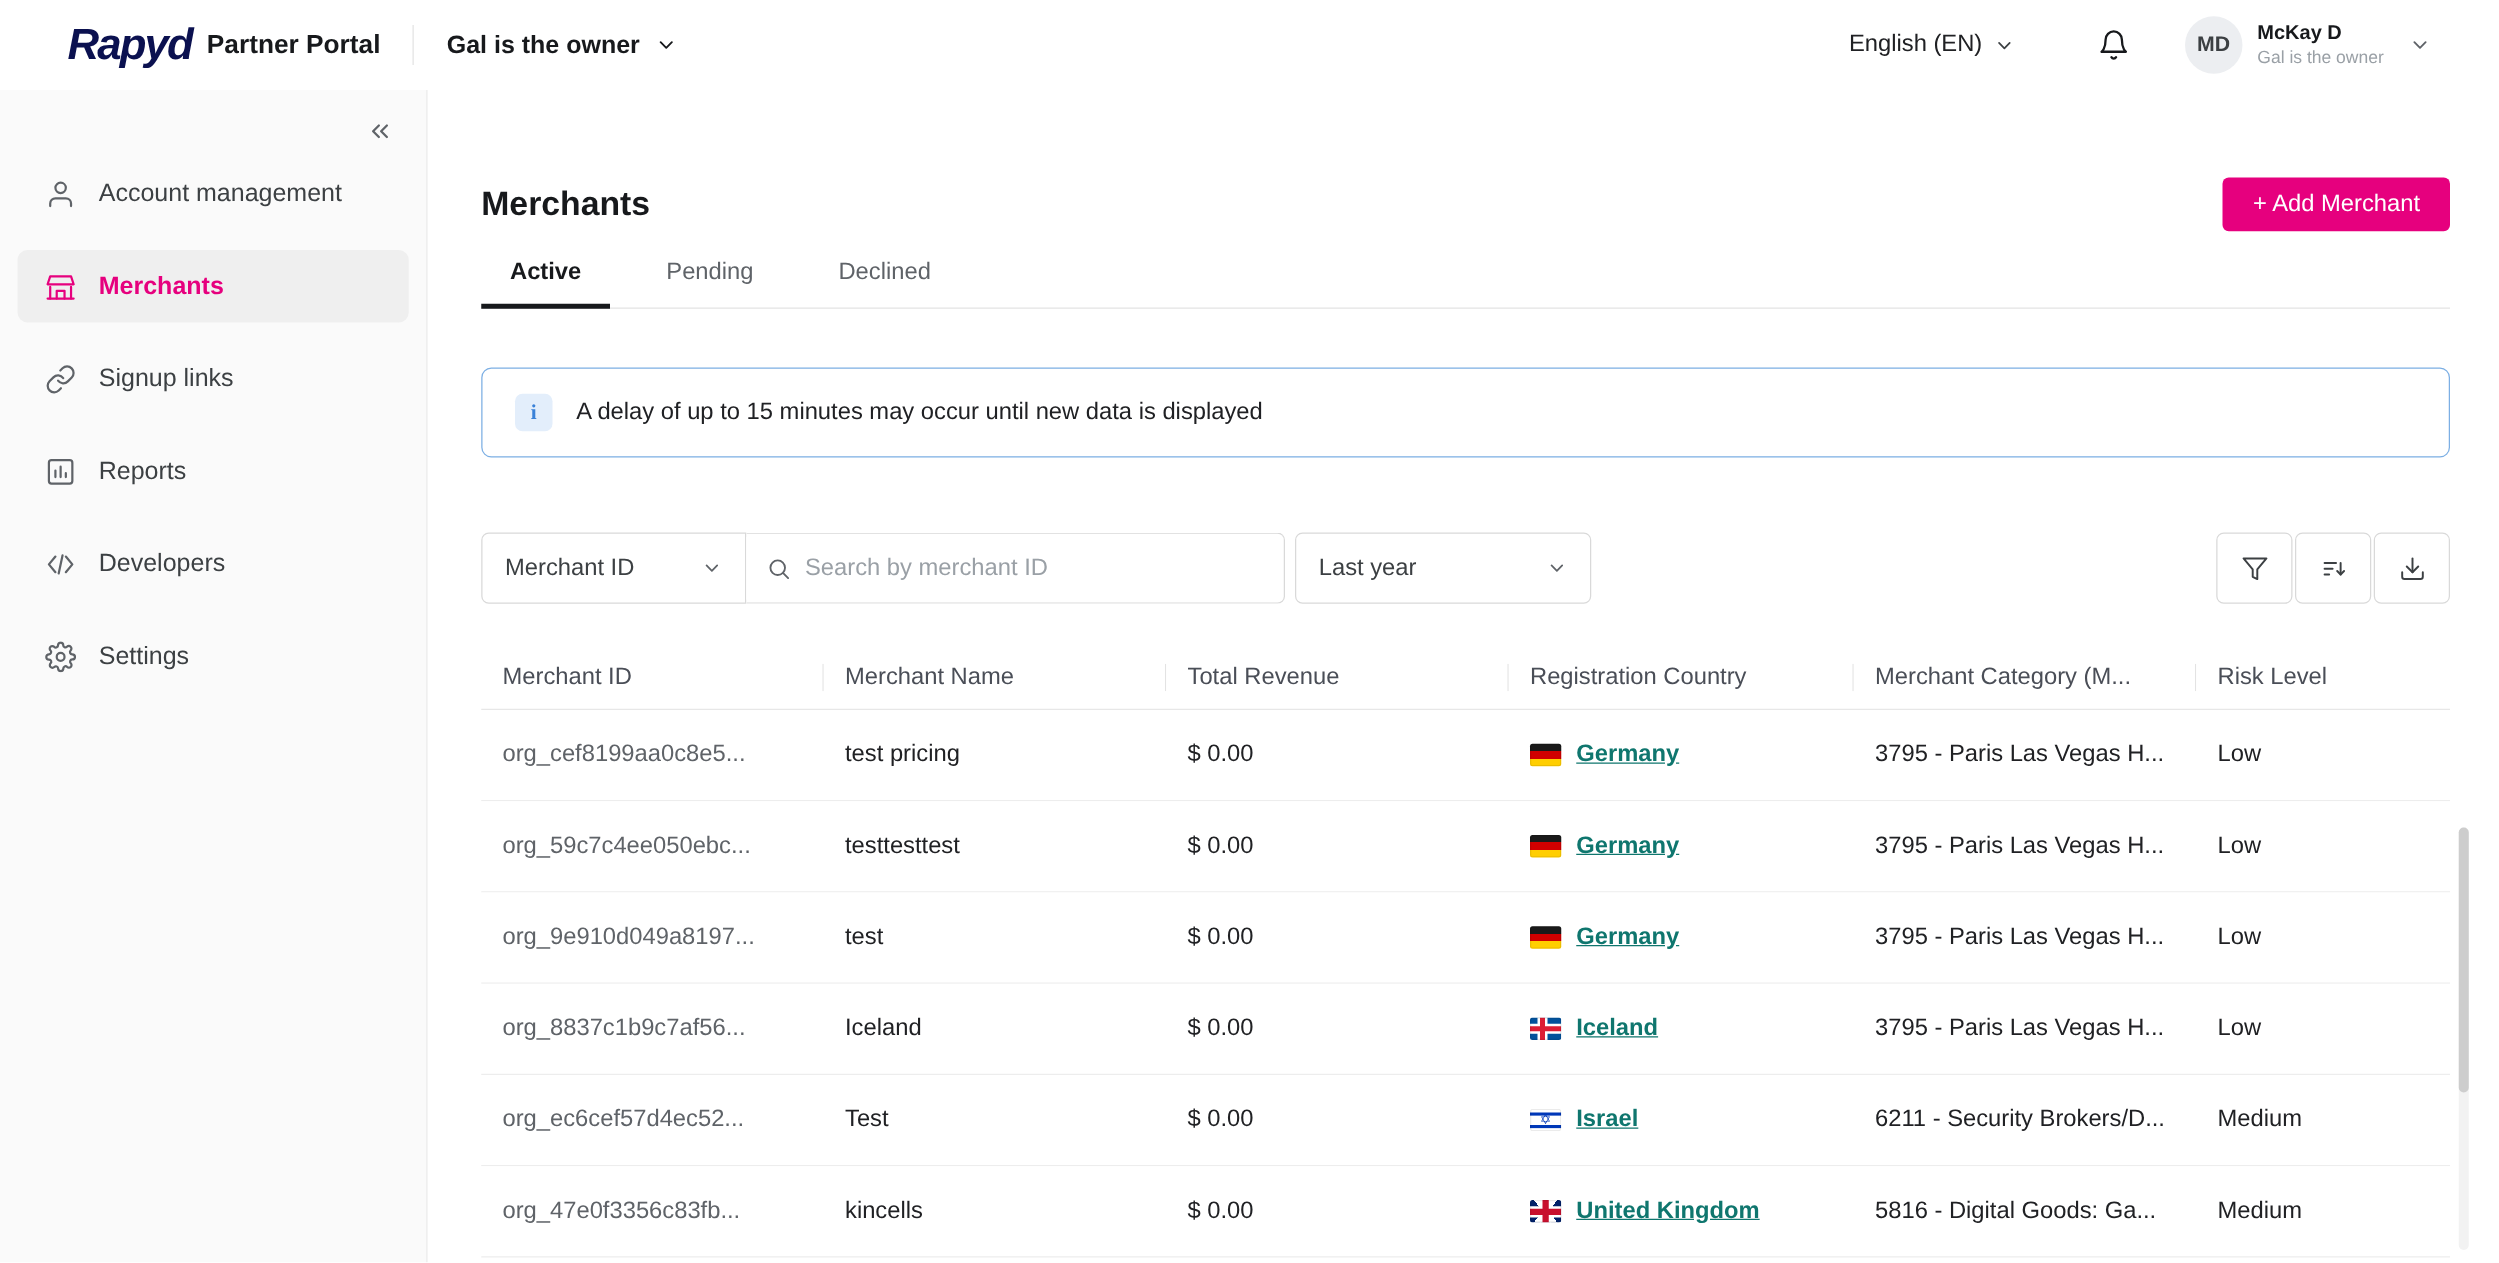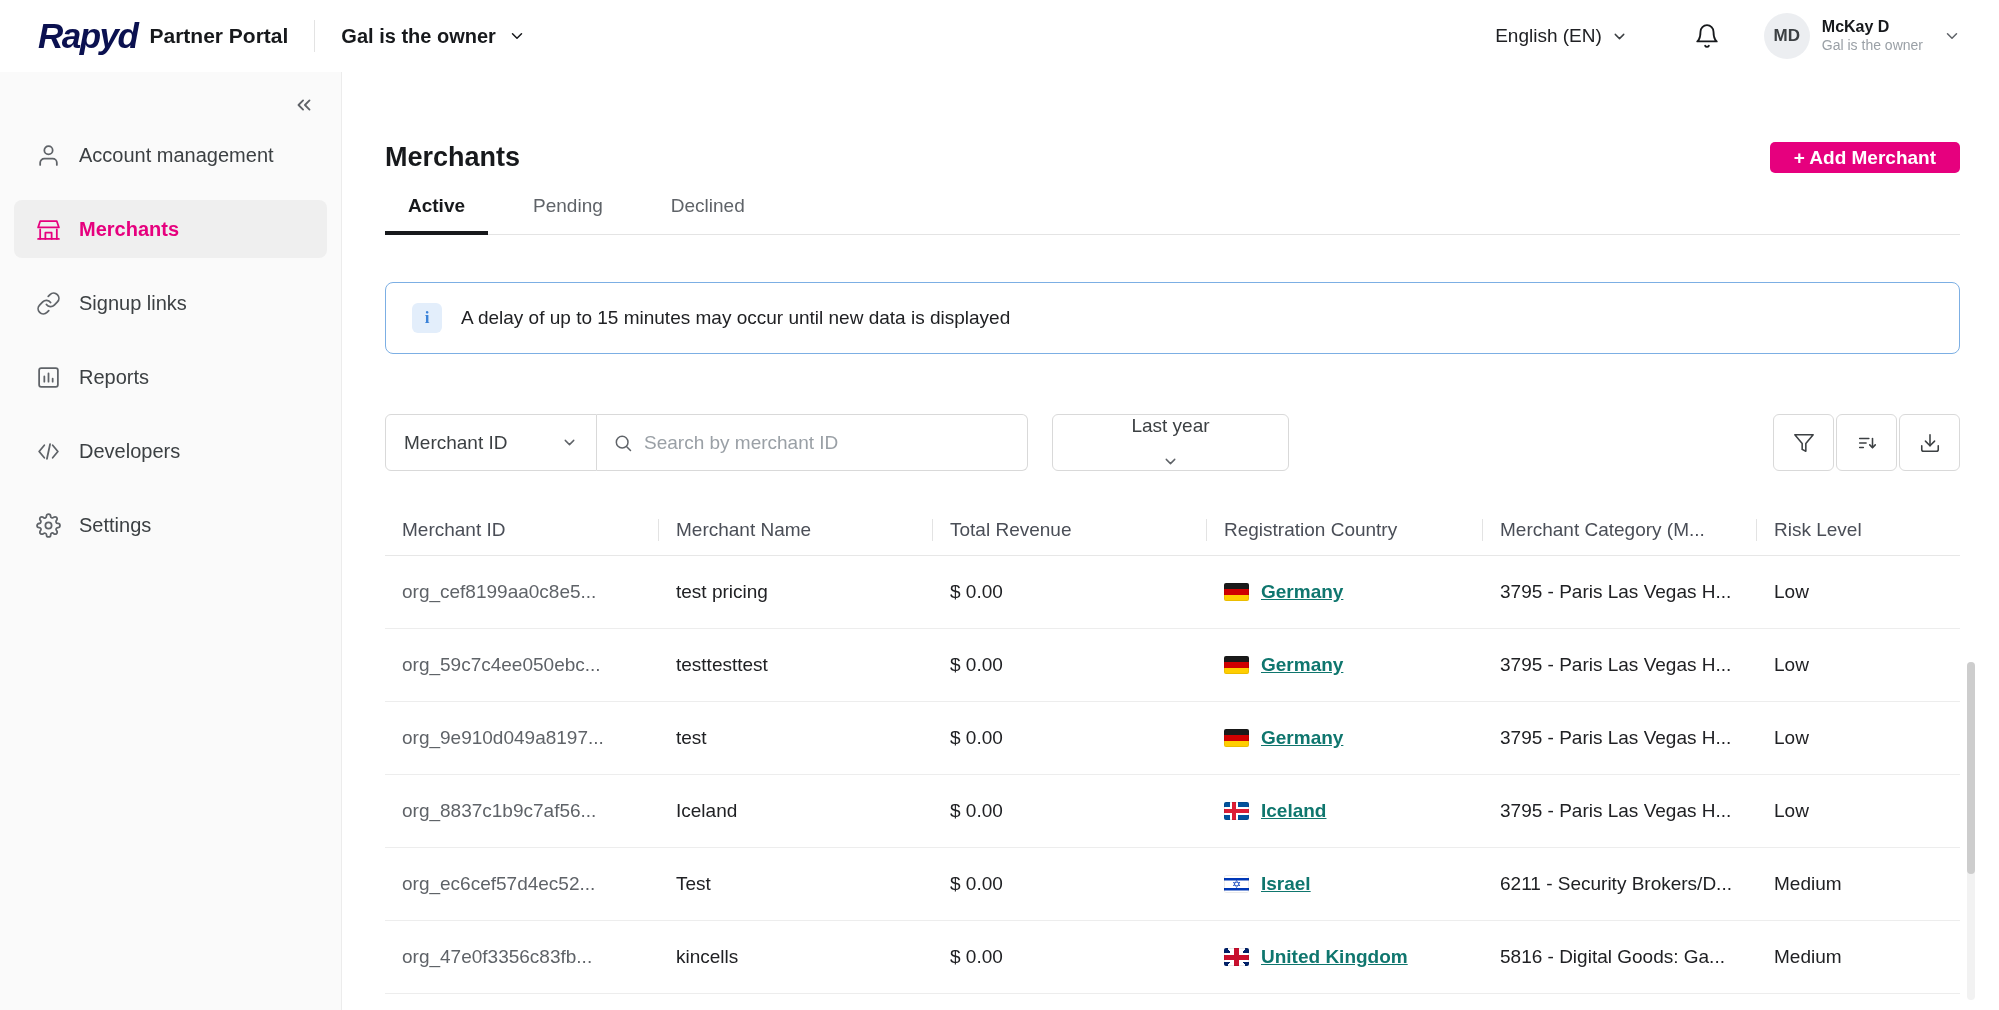--- a/index.html
+++ b/index.html
@@ -5,21 +5,21 @@
   :root{
     --accent:#E6007E;
     --banner-border:#7CAFE4;
   }
   *{margin:0;padding:0;box-sizing:border-box;}
   html,body{width:1999px;height:1010px;overflow:hidden;background:#fff;
     font-family:"Liberation Sans","DejaVu Sans",sans-serif;color:#202124;}
   .app{width:1999px;height:1010px;display:flex;flex-direction:column;overflow:hidden;}
 
   
-  .header{height:72px;min-height:72px;display:flex;align-items:center;padding:0 38px;background:#fff;}
+  .header{height:72px;min-height:72px;display:flex;align-items:center;padding:0 54px;background:#fff;}
   .logo{font-size:35px;font-weight:800;font-style:italic;color:#0B1150;letter-spacing:-1.5px;}
   .product{font-size:21px;font-weight:600;color:#17191C;margin-left:12px;}
   .hdr-divider{width:1px;height:32px;background:#E3E3E3;margin:0 26px;}
   .workspace{display:flex;align-items:center;gap:12px;font-size:20px;font-weight:600;color:#17191C;cursor:pointer;}
   .header-right{margin-left:auto;display:flex;align-items:center;}
   .language{display:flex;align-items:center;gap:9px;font-size:19px;color:#202124;cursor:pointer;}
   .bell-btn{background:none;border:none;margin-left:66px;cursor:pointer;color:#17191C;display:flex;align-items:center;}
   .avatar{width:46px;height:46px;border-radius:50%;background:#ECEEF1;display:flex;align-items:center;justify-content:center;
     font-size:17px;font-weight:600;color:#3C4043;margin-left:44px;cursor:pointer;flex:none;}
   .user-meta{margin-left:12px;line-height:1.25;}
@@ -37,22 +37,22 @@
   .nav-item{display:flex;align-items:center;gap:18px;height:58px;padding:0 22px;border-radius:8px;
     font-size:20px;color:#3C4043;cursor:pointer;}
   .nav-item svg{flex:none;color:#5F6368;}
   .nav-item.active{background:#EFEFEF;color:var(--accent);font-weight:700;}
   .nav-item.active svg{color:var(--accent);}
 
   
   .main{flex:1;padding:70px 39px 0 43px;position:relative;min-width:0;}
   .page-head{display:flex;justify-content:space-between;align-items:center;}
   .page-title{font-size:27px;font-weight:700;color:#17191C;}
-  .add-btn{background:var(--accent);color:#fff;border:none;border-radius:5px;height:31px;padding:0 24px;
-    font-size:19px;font-weight:700;cursor:pointer;font-family:inherit;}
+  .add-btn{background:var(--accent);color:#fff;border:none;border-radius:5px;height:43px;padding:0 24px;
+    font-size:19px;font-weight:400;cursor:pointer;font-family:inherit;}
 
   .tabs{display:flex;gap:22px;margin-top:22px;border-bottom:1px solid #E4E4E4;}
   .tab{padding:0 23px 14px;font-size:19px;color:#5F6368;cursor:pointer;border-bottom:4px solid transparent;margin-bottom:-1px;}
   .tab.active{color:#17191C;font-weight:600;border-bottom-color:#17191C;}
 
   .banner{margin-top:47px;height:72px;border:1px solid var(--banner-border);border-radius:8px;
     display:flex;align-items:center;padding:0 26px;background:#fff;}
   .banner-icon{width:30px;height:30px;border-radius:6px;background:#E3EEFB;color:#3B82D8;
     display:flex;align-items:center;justify-content:center;font-size:17px;font-weight:700;flex:none;
     font-family:"Liberation Serif","DejaVu Serif",serif;}
@@ -60,21 +60,21 @@
 
   .filter-row{margin-top:60px;display:flex;align-items:center;}
   .select{height:57px;border:1px solid #D9D9D9;border-radius:6px;background:#fff;display:flex;align-items:center;
     justify-content:space-between;padding:0 18px;font-size:19px;color:#3C4043;cursor:pointer;}
   .field-select{width:212px;border-radius:6px 0 0 6px;}
   .search-box{width:431px;height:57px;border:1px solid #D9D9D9;border-left:none;border-radius:0 6px 6px 0;
     display:flex;align-items:center;padding:0 16px;gap:11px;background:#fff;}
   .search-box svg{color:#5F6368;flex:none;}
   .search-box input{border:none;outline:none;flex:1;font-size:19px;font-family:inherit;color:#202124;background:transparent;}
   .search-box input::placeholder{color:#9AA0A6;}
-  .period-select{width:237px;margin-left:24px;flex-direction:column;}
+  .period-select{width:237px;margin-left:8px;}
   .filter-actions{margin-left:auto;display:flex;gap:2px;}
   .icon-btn{width:61px;height:57px;border:1px solid #D9D9D9;border-radius:6px;background:#fff;cursor:pointer;
     display:flex;align-items:center;justify-content:center;color:#3C4043;}
 
   
   .table{margin-top:33px;}
   .thead,.trow{display:grid;grid-template-columns:274px 274px 274px 276px 274px 1fr;align-items:center;}
   .thead{height:52px;border-bottom:1px solid #E7E7E7;}
   .th{font-size:19px;color:#4A4E57;padding-left:17px;position:relative;white-space:nowrap;overflow:hidden;}
   .th:not(:last-child)::after{content:"";position:absolute;right:0;top:50%;transform:translateY(-50%);

